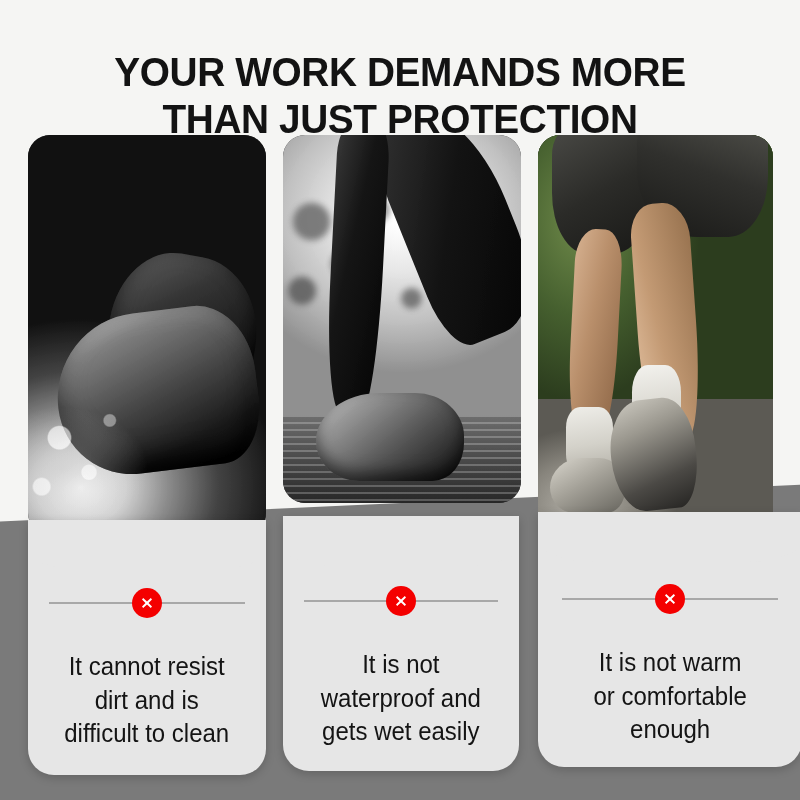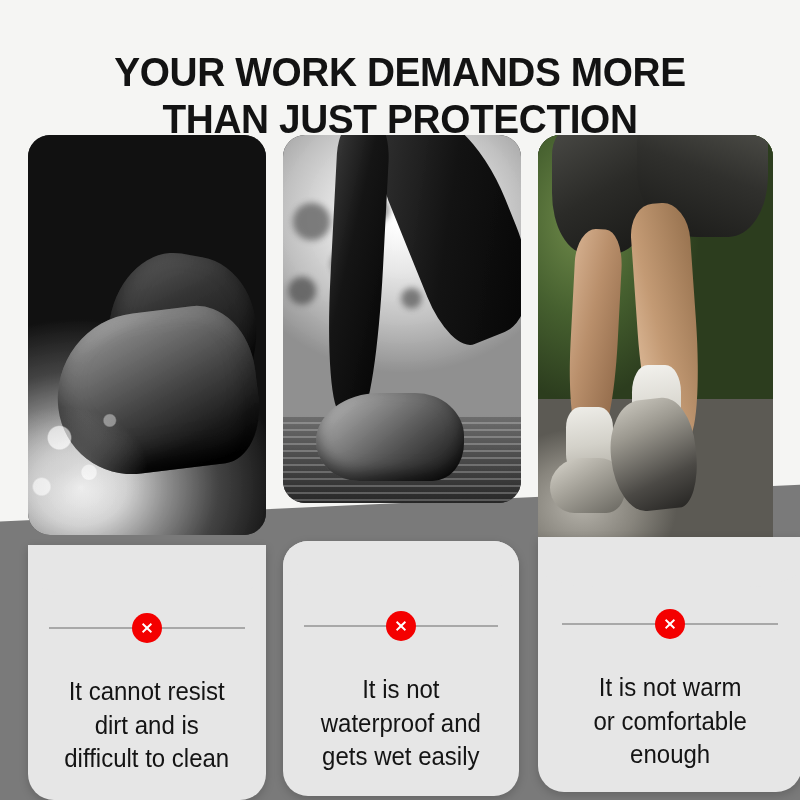--- a/index.html
+++ b/index.html
@@ -255,21 +255,20 @@
     left: 0; top: 0;
     width: 800px;
     height: 800px;
   }
   .card {
     position: absolute;
     background: #e6e6e6;
     border-radius: 0 0 26px 26px;
     box-shadow: 0 3px 10px rgba(0,0,0,.18);
     overflow: hidden;
-    margin-top: 25px;
   }
   .card-top-arc {
     position: absolute;
     left: -8%;
     top: -46px;
     width: 116%;
     height: 96px;
     background: #e6e6e6;
     border-radius: 50% / 100%;
   }
@@ -314,21 +313,21 @@
     color: #141414;
     font-size: 25px;
     line-height: 1.34;
     font-family: "Liberation Sans", sans-serif;
     white-space: pre-line;
     transform: scaleX(0.96);
     transform-origin: 50% 50%;
   }
 
   .card-1 { left: 28px;  top: 520px; width: 238px; height: 255px; }
-  .card-2 { left: 283px; top: 516px; width: 236px; height: 255px; border-radius: 25px; }
+  .card-2 { left: 283px; top: 516px; width: 236px; height: 255px; }
   .card-3 { left: 538px; top: 512px; width: 264px; height: 255px; }
 
   .card-1 .divider-wrap { top: 68px; }
   .card-2 .divider-wrap { top: 70px; }
   .card-3 .divider-wrap { top: 72px; }
 
   .card-1 .card-text { top: 130px; }
   .card-2 .card-text { top: 132px; }
   .card-3 .card-text { top: 134px; }
 </style>

